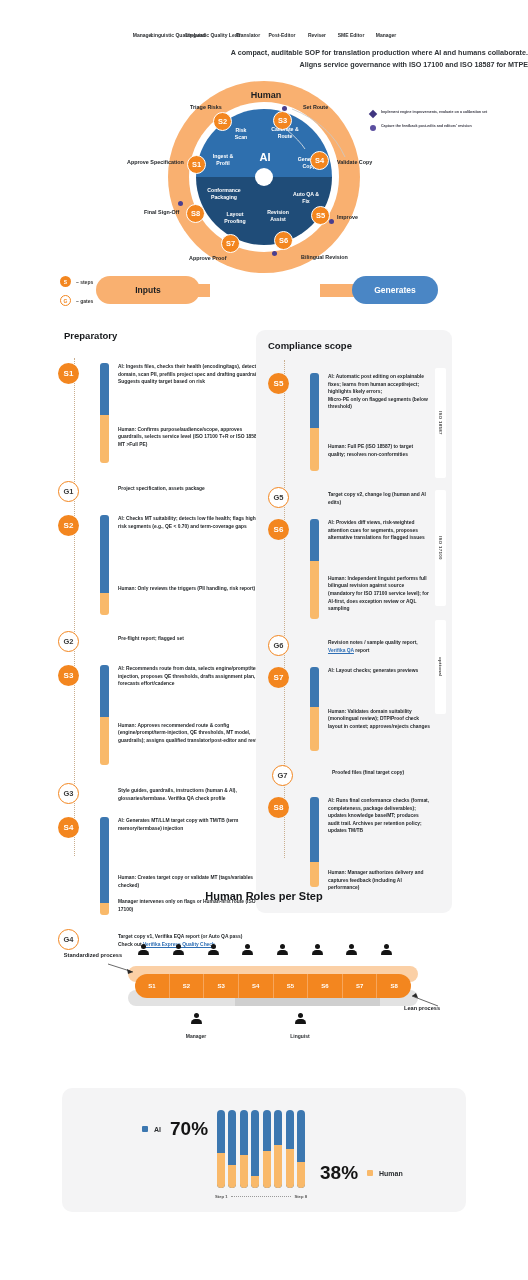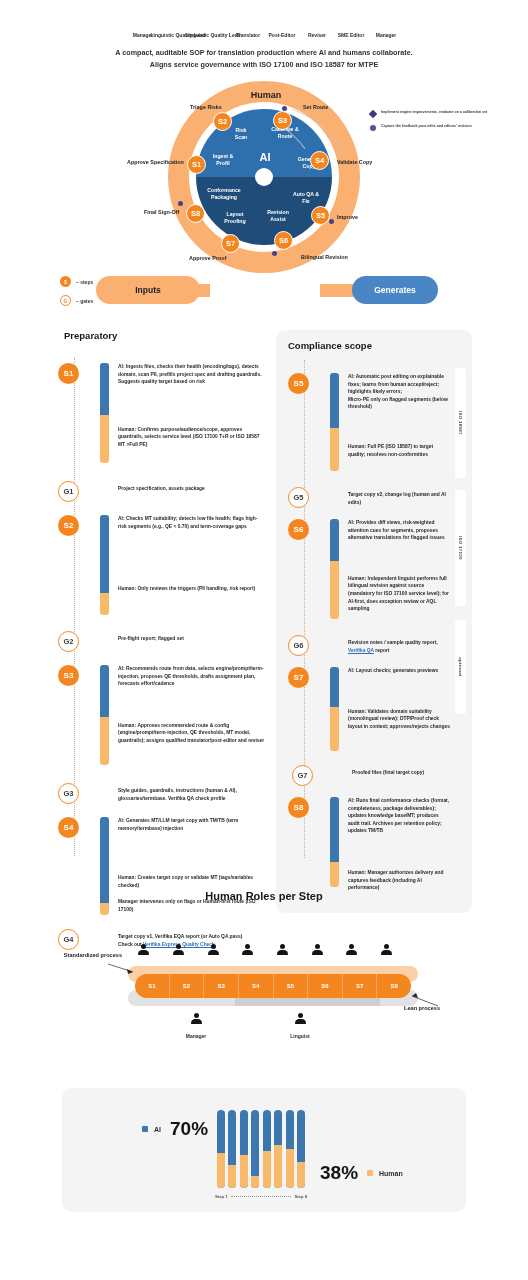--- a/index.html
+++ b/index.html
@@ -11,21 +11,21 @@
     overflow: hidden;
   }
   .page { position: relative; width: 528px; height: 1280px; }
 
   
   .header { text-align: center; padding-top: 36px; }
   .title {
     font-size: 24px; font-weight: bold; letter-spacing: -0.3px; color: #15171a;
   }
   .subtitle {
-    margin-top: 11px; font-size: 7.2px; line-height: 1.65; color: #2f3337; font-weight: bold;
+    margin-top: 11px; font-size: 7.2px; line-height: 1.65; color: #2f3337; font-weight: bold; text-align: right;
   }
 
   
   .loop-wrap { position: relative; width: 528px; height: 200px; margin-top: 8px; }
 
   .halo {
     position: absolute; left: 168px; top: 2px; width: 192px; height: 192px;
     border-radius: 50%; background: #f9b070;
   }
   .ring-white {
@@ -105,21 +105,21 @@
     width: 11px; height: 11px; border-radius: 50%; background: #fff;
     border: 1.2px solid #f3861f; color: #f3861f; font-size: 5px; font-weight: bold;
     display: flex; align-items: center; justify-content: center; margin-right: 5px;
   }
   .legend-bl .t { font-size: 5px; color: #3a3a3a; font-weight: bold; }
 
   
   .cols { position: absolute; left: 0; top: 330px; width: 528px; }
   .col { position: absolute; top: 0; }
   .col-left { left: 58px; width: 208px; }
-  .col-right { left: 276px; width: 196px; padding: 10px 0 12px 0;
+  .col-right { left: 256px; width: 196px; padding: 10px 0 12px 0;
                background: #f4f4f5; border-radius: 9px; }
   .col-title { font-size: 9.5px; font-weight: bold; color: #15171a; margin-bottom: 22px; }
   .col-left .col-title { margin-left: 6px; }
   .col-right .col-title { margin-left: 12px; }
 
   .spine {
     position: absolute; width: 0; border-left: 1px dotted #c9ae8e;
   }
 
   .step-block { position: relative; margin-bottom: 6px; }

